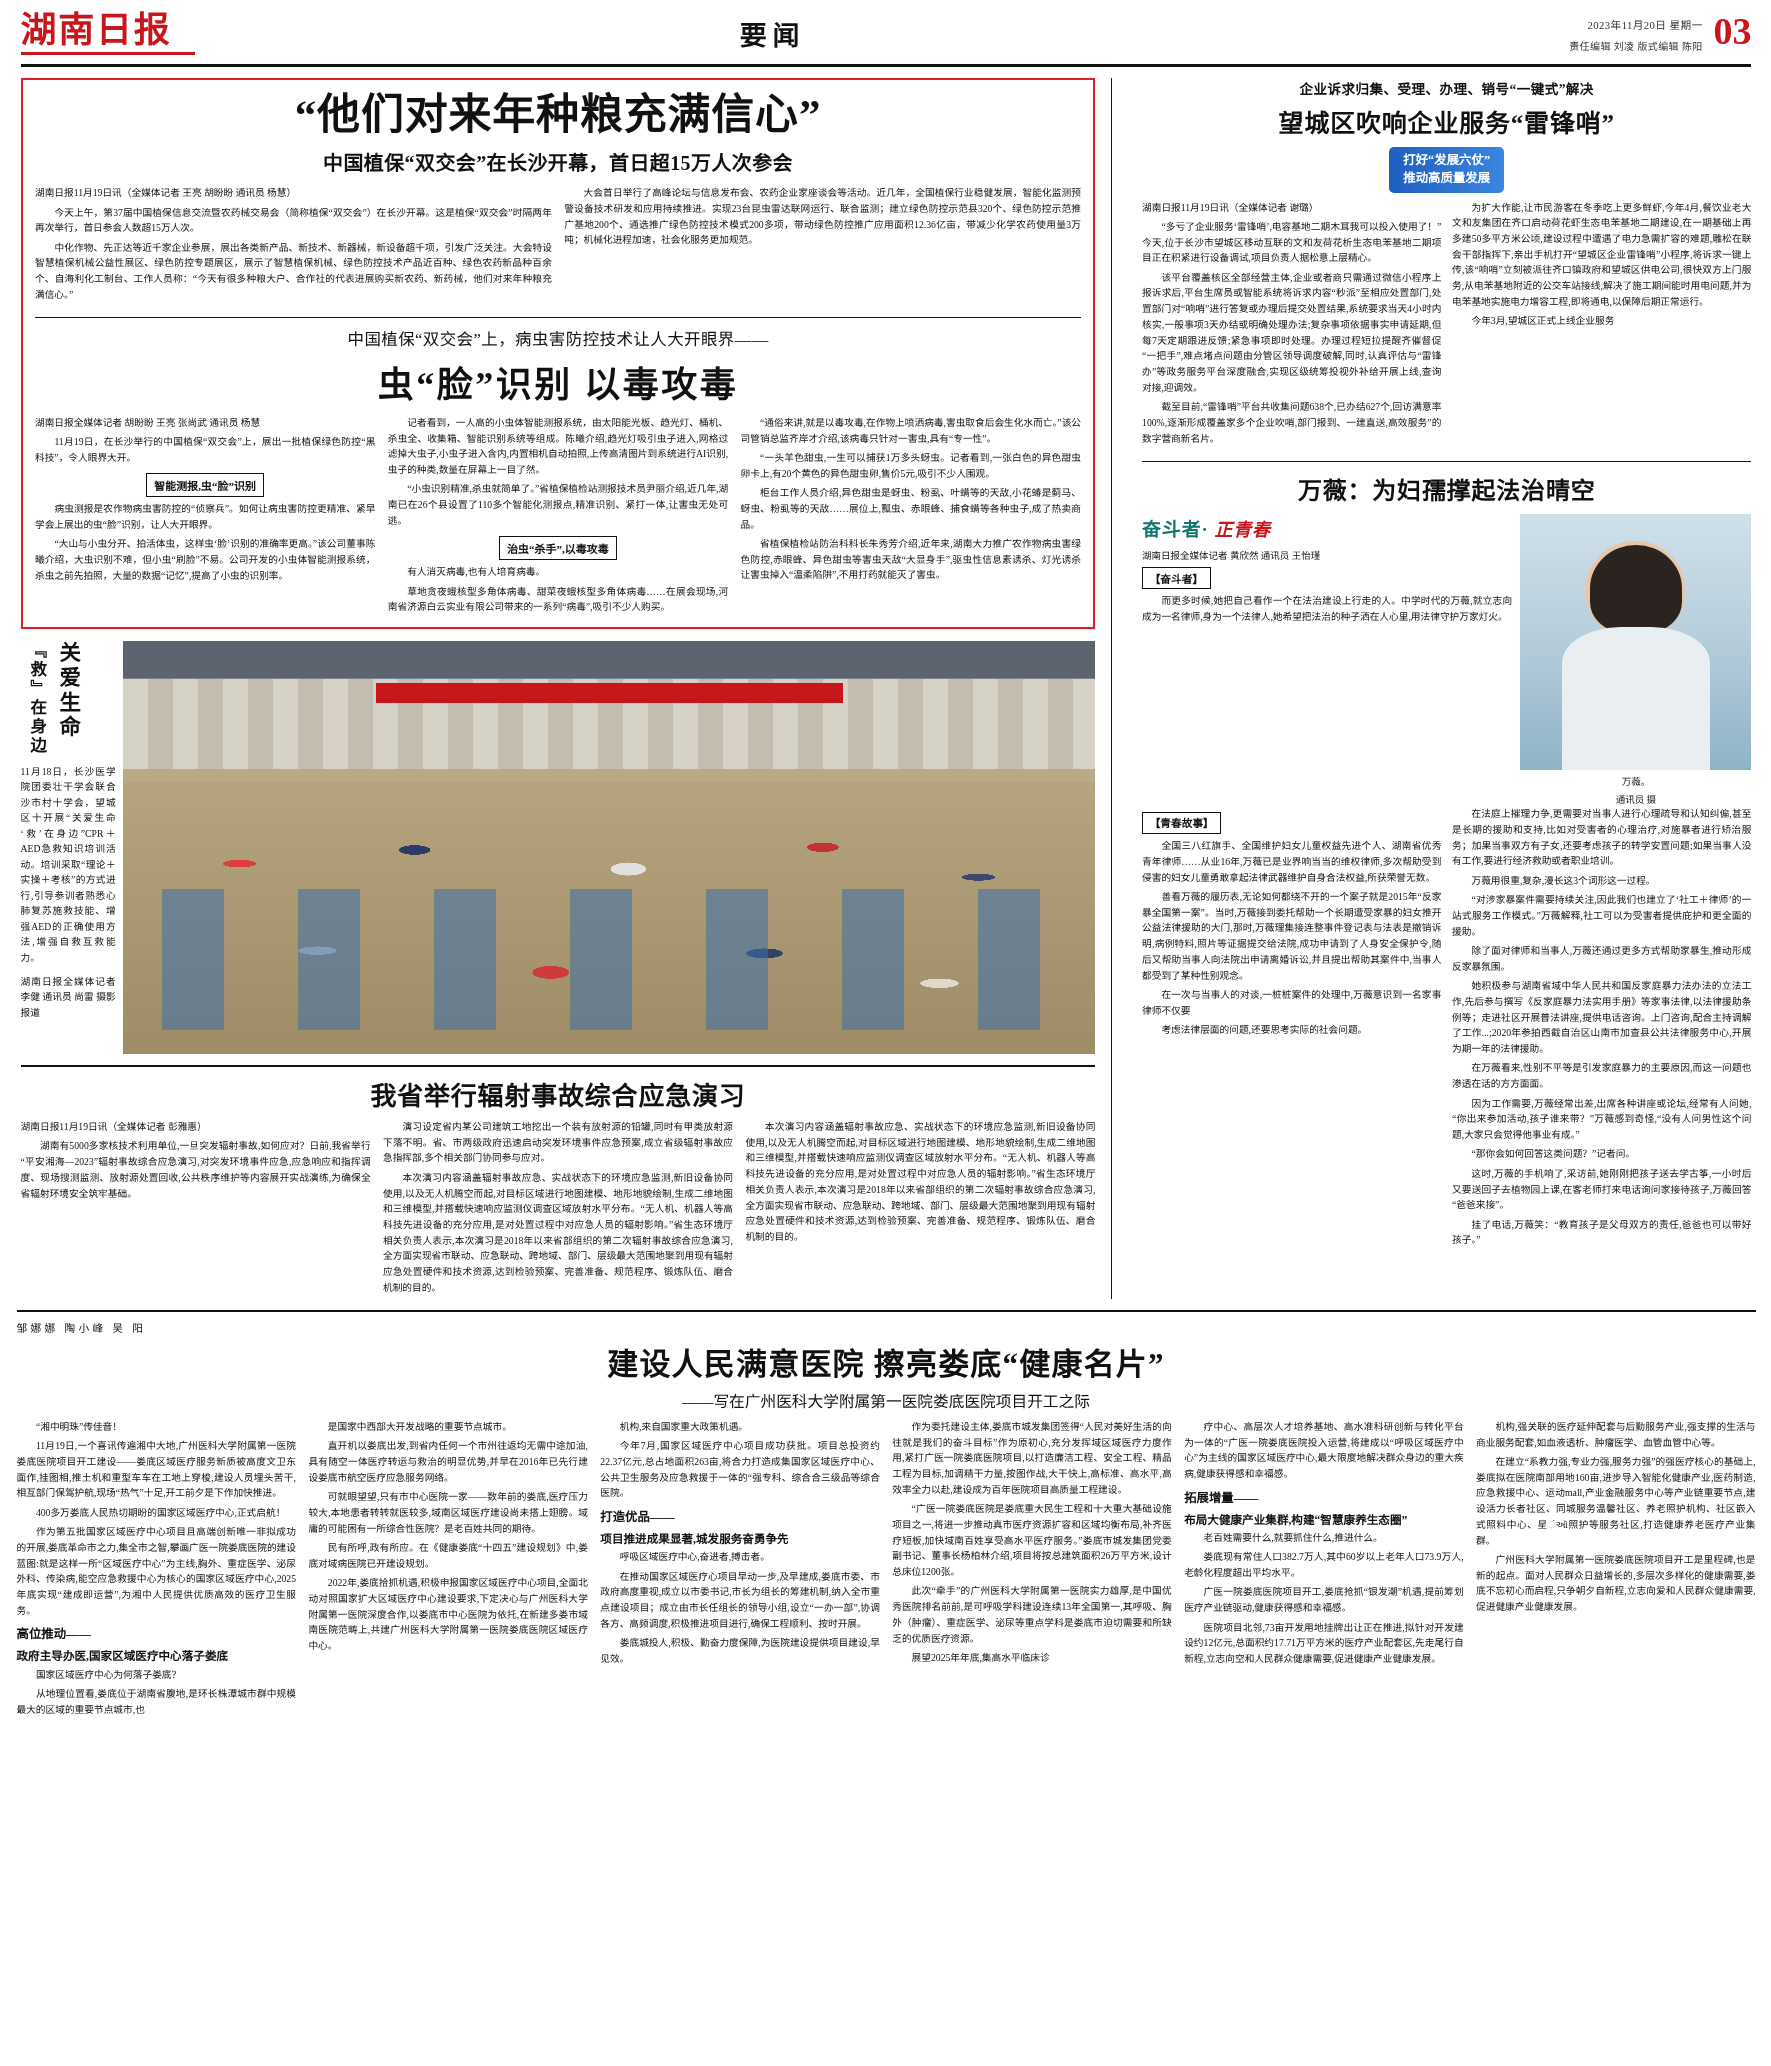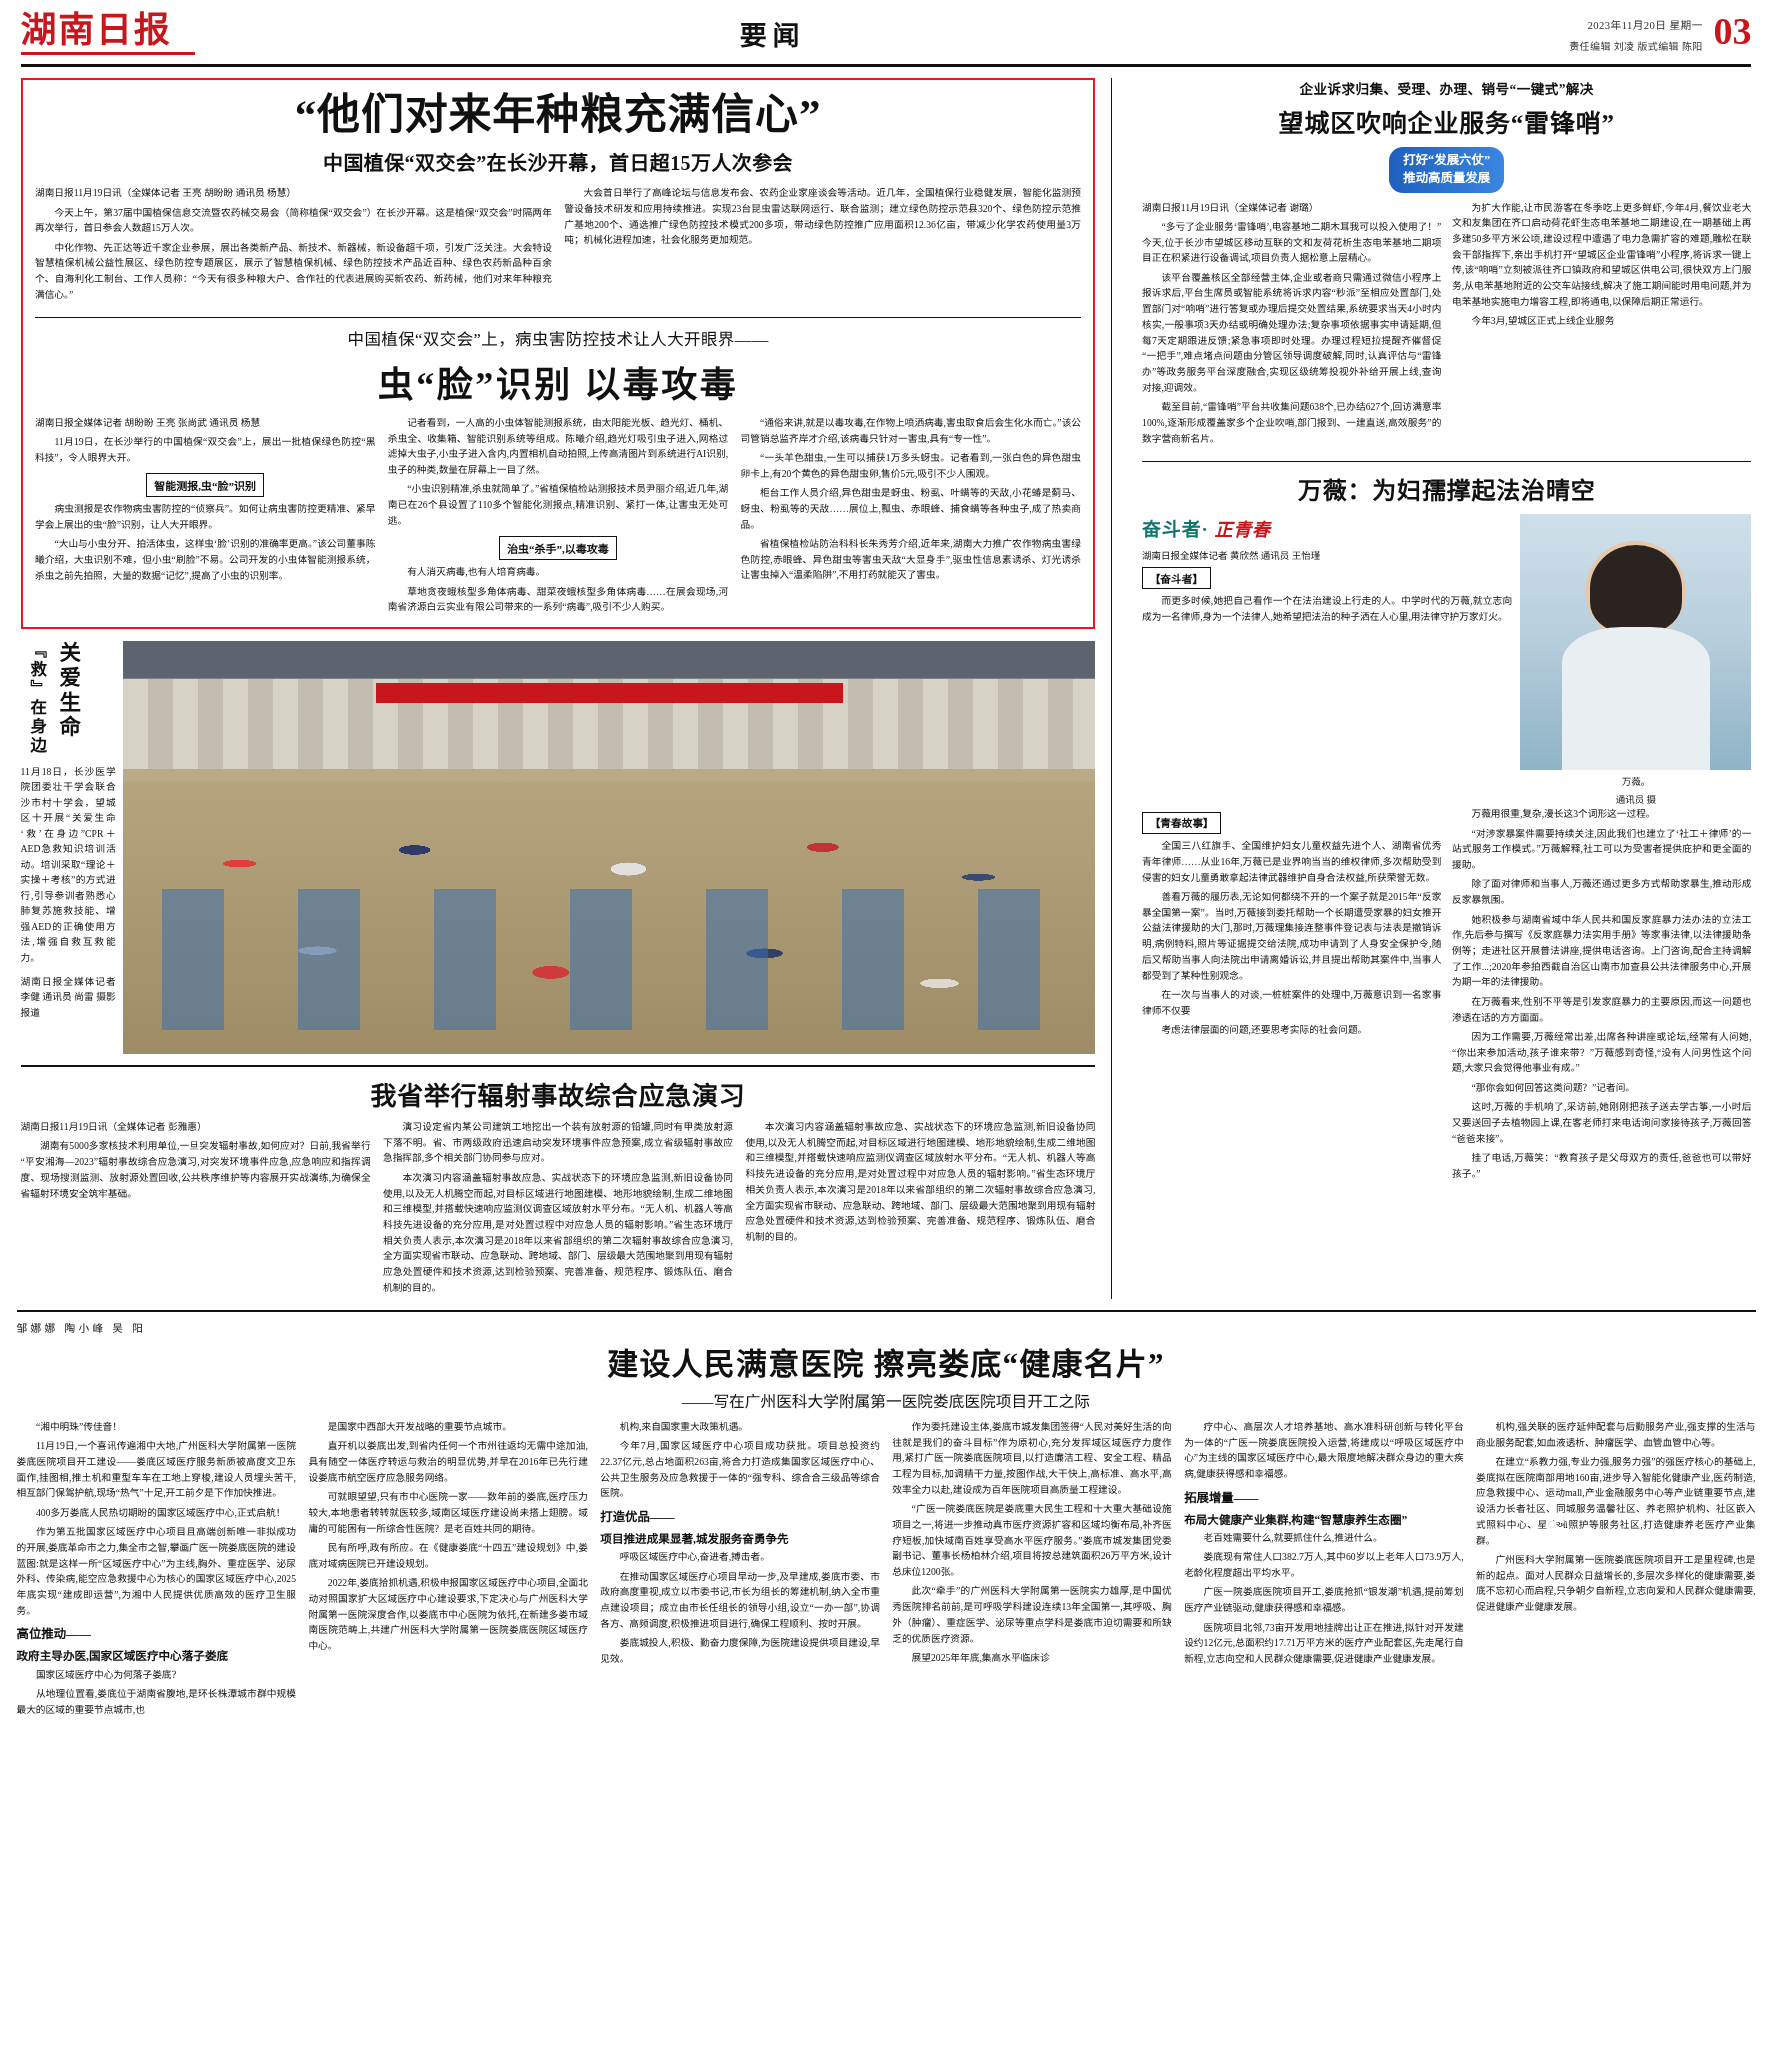--- a/index.html
+++ b/index.html
@@ -127,21 +127,21 @@
   .bottom-cols .c { flex:1; }
   .mini-title { font-size: 12.4px; font-weight:700; margin: 5.8px 0 3.3px 0; }
   .mini-title2 { font-size: 11.6px; font-weight:700; margin: 5px 0 3.3px 0;}
 
   
   .r-kicker { font-size: 13.6px; text-align:center; font-weight:700; letter-spacing:0.4px; }
   .r-head { font-size: 25px; text-align:center; font-weight:700; margin-top: 5px; letter-spacing:0.8px;}
   .r-badge-wrap { display:flex; justify-content:center; margin: 8.3px 0 6.6px 0; }
   .r-badge {
     background: linear-gradient(90deg,#1f5fbf,#3a86e0);
-    color:#fff; padding: 5px 14px; border-radius: 14px; font-size: 12.4px; font-weight:700;
+    color:#fff; padding: 5px 14px; border-radius: 5px; font-size: 12.4px; font-weight:700;
     line-height:1.45; text-align:center;
   }
   .r-cols { display:flex; gap: 10.7px; }
   .r-cols .c { flex:1; }
   .r-rule { height: 1.7px; background:#111; margin: 10.7px 0 8.3px 0; }
   .r-head2 { font-size: 24px; font-weight:700; text-align:center; letter-spacing:0.8px;}
   .fighter-row { display:flex; align-items:flex-start; gap: 8.3px; margin-top: 8.3px; }
   .fighter-left { width: 62%; }
   .fighter-logo { display:flex; align-items:center; gap:5.8px; }
   .fl-1 { font-size: 19px; font-weight:700; color:#0f766e; letter-spacing:0.8px;}
@@ -325,20 +325,21 @@
 
       <div class="r-cols">
         <div class="c">
           <div><span class="tagbox">【青春故事】</span></div>
           <p class="body">全国三八红旗手、全国维护妇女儿童权益先进个人、湖南省优秀青年律师……从业16年,万薇已是业界响当当的维权律师,多次帮助受到侵害的妇女儿童勇敢拿起法律武器维护自身合法权益,所获荣誉无数。</p>
           <p class="body">善看万薇的履历表,无论如何都绕不开的一个案子就是2015年“反家暴全国第一案”。当时,万薇接到委托帮助一个长期遭受家暴的妇女推开公益法律援助的大门,那时,万薇理集接连整事件登记表与法表是撤销诉明,病例特料,照片等证据提交给法院,成功申请到了人身安全保护令,随后又帮助当事人向法院出申请离婚诉讼,并且提出帮助其案件中,当事人都受到了某种性别观念。</p>
           <p class="body">在一次与当事人的对谈,一桩桩案件的处理中,万薇意识到一名家事律师不仅要</p>
           <p class="body">考虑法律层面的问题,还要思考实际的社会问题。</p>
         </div>
         <div class="c">
+          <p class="body">在法庭上摧理力争,更需要对当事人进行心理疏导和认知纠偏,甚至是长期的援助和支持,比如对受害者的心理治疗,对施暴者进行矫治服务；加果当事双方有子女,还要考虑孩子的转学安置问题;如果当事人没有工作,要进行经济救助或者职业培训。</p>
           <p class="body">万薇用很重,复杂,漫长这3个词形这一过程。</p>
           <p class="body">“对涉家暴案件需要持续关注,因此我们也建立了‘社工＋律师’的一站式服务工作模式。”万薇解释,社工可以为受害者提供庇护和更全面的援助。</p>
           <p class="body">除了面对律师和当事人,万薇还通过更多方式帮助家暴生,推动形成反家暴氛围。</p>
           <p class="body">她积极参与湖南省域中华人民共和国反家庭暴力法办法的立法工作,先后参与撰写《反家庭暴力法实用手册》等家事法律,以法律援助条例等；走进社区开展普法讲座,提供电话咨询。上门咨询,配合主持调解了工作...;2020年参拍西截自治区山南市加查县公共法律服务中心,开展为期一年的法律援助。</p>
           <p class="body">在万薇看来,性别不平等是引发家庭暴力的主要原因,而这一问题也渗透在话的方方面面。</p>
           <p class="body">因为工作需要,万薇经常出差,出席各种讲座或论坛,经常有人问她,“你出来参加活动,孩子谁来带？”万薇感到奇怪,“没有人问男性这个问题,大家只会觉得他事业有成。”</p>
           <p class="body">“那你会如何回答这类问题？”记者问。</p>
           <p class="body">这时,万薇的手机响了,采访前,她刚刚把孩子送去学古筝,一小时后又要送回子去植物园上课,在客老师打来电话询问家接待孩子,万薇回答“爸爸来接”。</p>
           <p class="body">挂了电话,万薇笑：“教育孩子是父母双方的责任,爸爸也可以带好孩子。”</p>
         </div>

